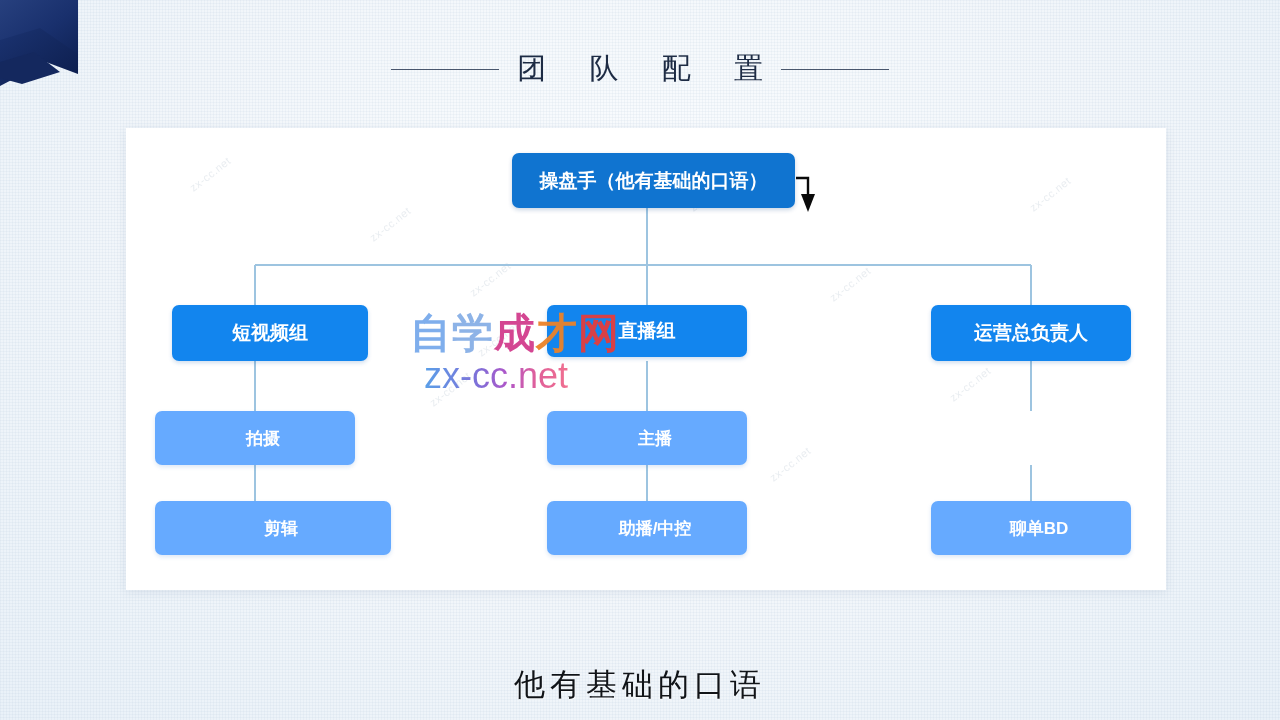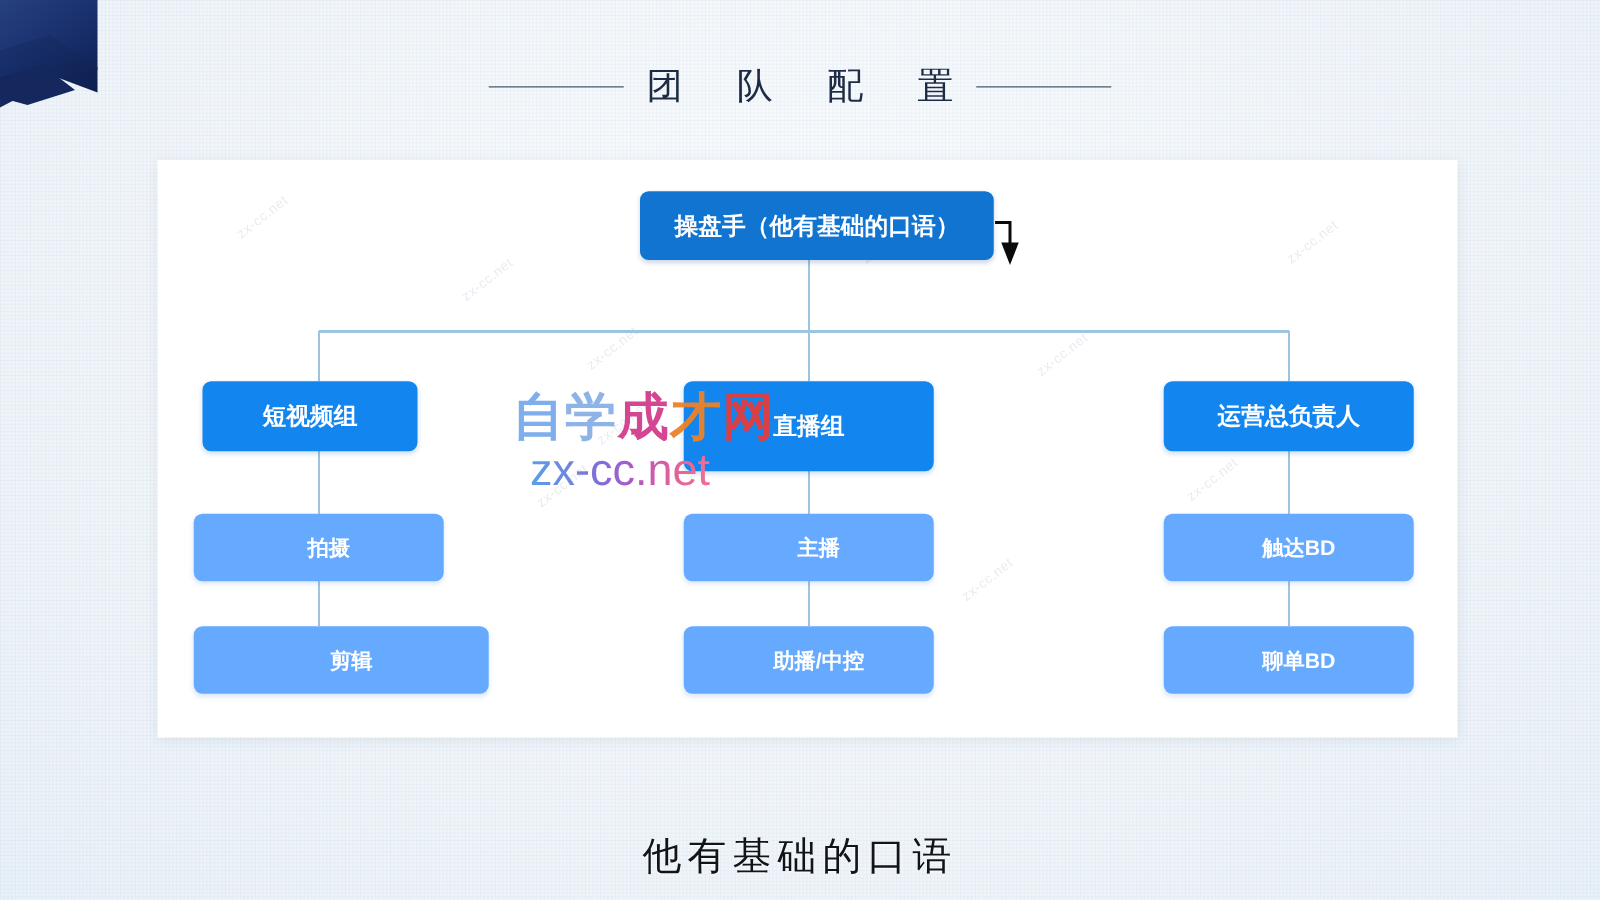--- a/index.html
+++ b/index.html
@@ -256,27 +256,26 @@
         </g>
 
         <g stroke="#0a0a0a" stroke-width="2.4" fill="none">
           <path d="M 670 50 L 682 50 L 682 68"></path>
         </g>
         <polygon points="675,66 689,66 682,84" fill="#0a0a0a"></polygon>
       </svg>
 
       <div class="node root" style="left:386px; top:25px; width:283px; height:55px;">操盘手（他有基础的口语）</div>
 
-      <div class="node group" style="left:36px; top:177px; width:172px; height:56px;">短视频组</div>
-      <div class="node group" style="left:421px; top:177px; width:200px; height:72px;">直播组</div>
+      <div class="node group" style="left:46px; top:177px; width:196px; height:56px;">短视频组</div>
+      <div class="node group" style="left:421px; top:177px; width:200px; height:52px;">直播组</div>
       <div class="node group" style="left:805px; top:177px; width:200px; height:56px;">运营总负责人</div>
 
       <div class="node leaf" style="left:29px; top:283px; width:200px; height:54px;">拍摄</div>
       <div class="node leaf" style="left:421px; top:283px; width:200px; height:54px;">主播</div>
-      <div class="node leaf" style="left:805px; top:283px; width:200px; height:54px;">触达BD</div>
 
       <div class="node leaf" style="left:29px; top:373px; width:236px; height:54px;">剪辑</div>
       <div class="node leaf" style="left:421px; top:373px; width:200px; height:54px;">助播/中控</div>
       <div class="node leaf" style="left:805px; top:373px; width:200px; height:54px;">聊单BD</div>
 
     </div>
   </div>
 
   <div id="center-watermark">
     <div id="wm-cn">

